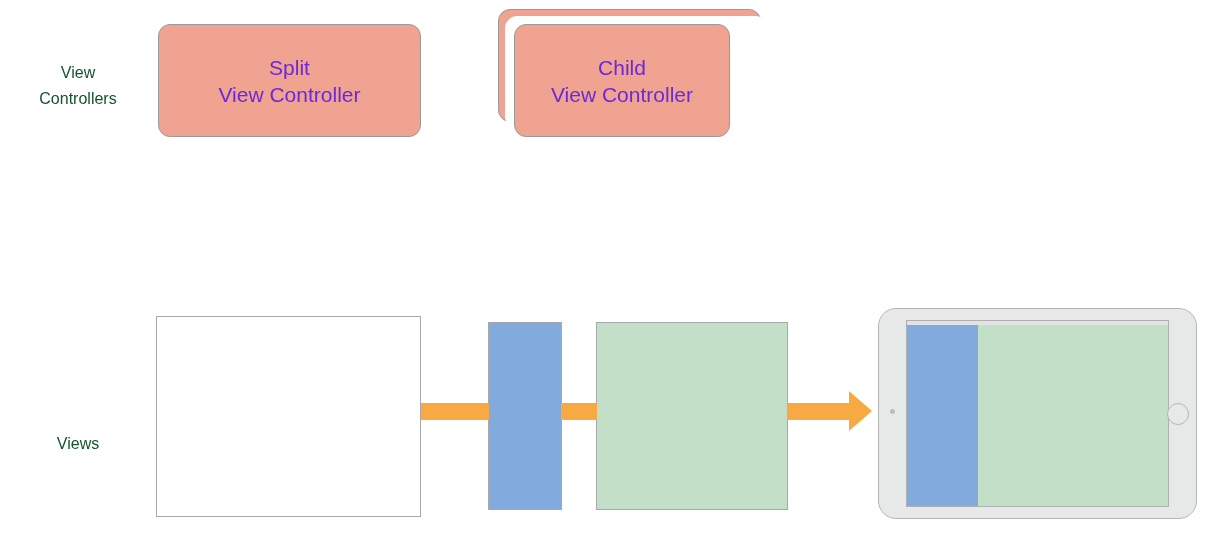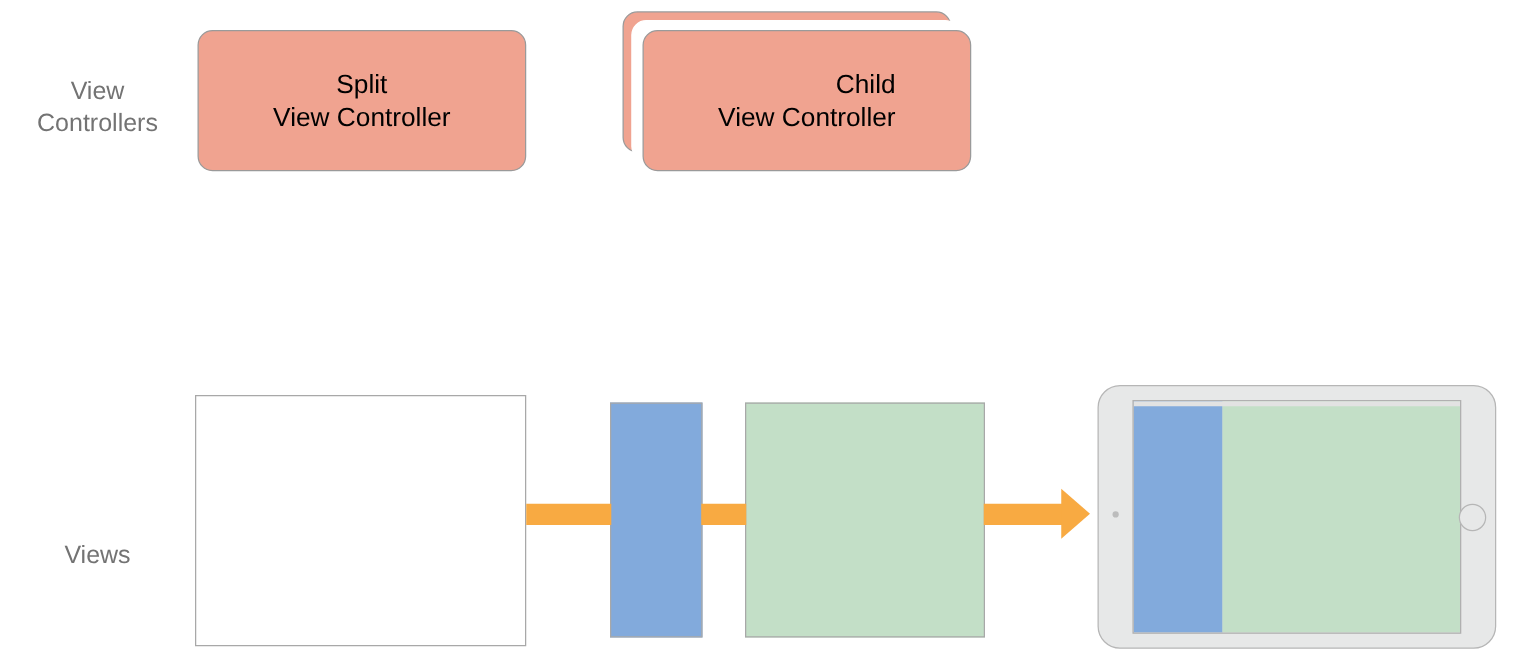--- a/index.html
+++ b/index.html
@@ -18,23 +18,23 @@
 
   .stage {
     position: absolute;
     inset: 0;
   }
 
   
   .row-label {
     position: absolute;
     text-align: center;
-    font-size: 20px;
+    font-size: 16px;
     line-height: 26px;
-    color: #737373;
+    color: #14532d;
     white-space: pre-line;
   }
   #label-view-controllers {
     left: 8px;
     top: 60px;
     width: 140px;
   }
   #label-views {
     left: 8px;
     top: 396px;
@@ -49,21 +49,21 @@
     border: 1px solid #9a9a9a;
     border-radius: 12px;
     box-sizing: border-box;
     display: flex;
     align-items: center;
     justify-content: center;
     text-align: center;
     font-size: 21px;
     line-height: 27px;
     white-space: pre-line;
-    color: #000000;
+    color: #6d28d9;
   }
 
   #split-view-controller-card {
     left: 158px;
     top: 24px;
     width: 263px;
     height: 113px;
   }
 
   .child-stack {
@@ -85,24 +85,23 @@
     top: 7px;
     width: 263px;
     height: 113px;
     z-index: 2;
     background: #ffffff;
     border-color: #ffffff;
   }
   .child-stack .vc-card.front {
     left: 16px;
     top: 15px;
-    width: 263px;
+    width: 216px;
     height: 113px;
     z-index: 3;
-    text-align: right;
   }
 
   
   .view-rect {
     position: absolute;
     border: 1px solid #a8a8a8;
     box-sizing: border-box;
   }
   #master-window-rect {
     left: 156px;

